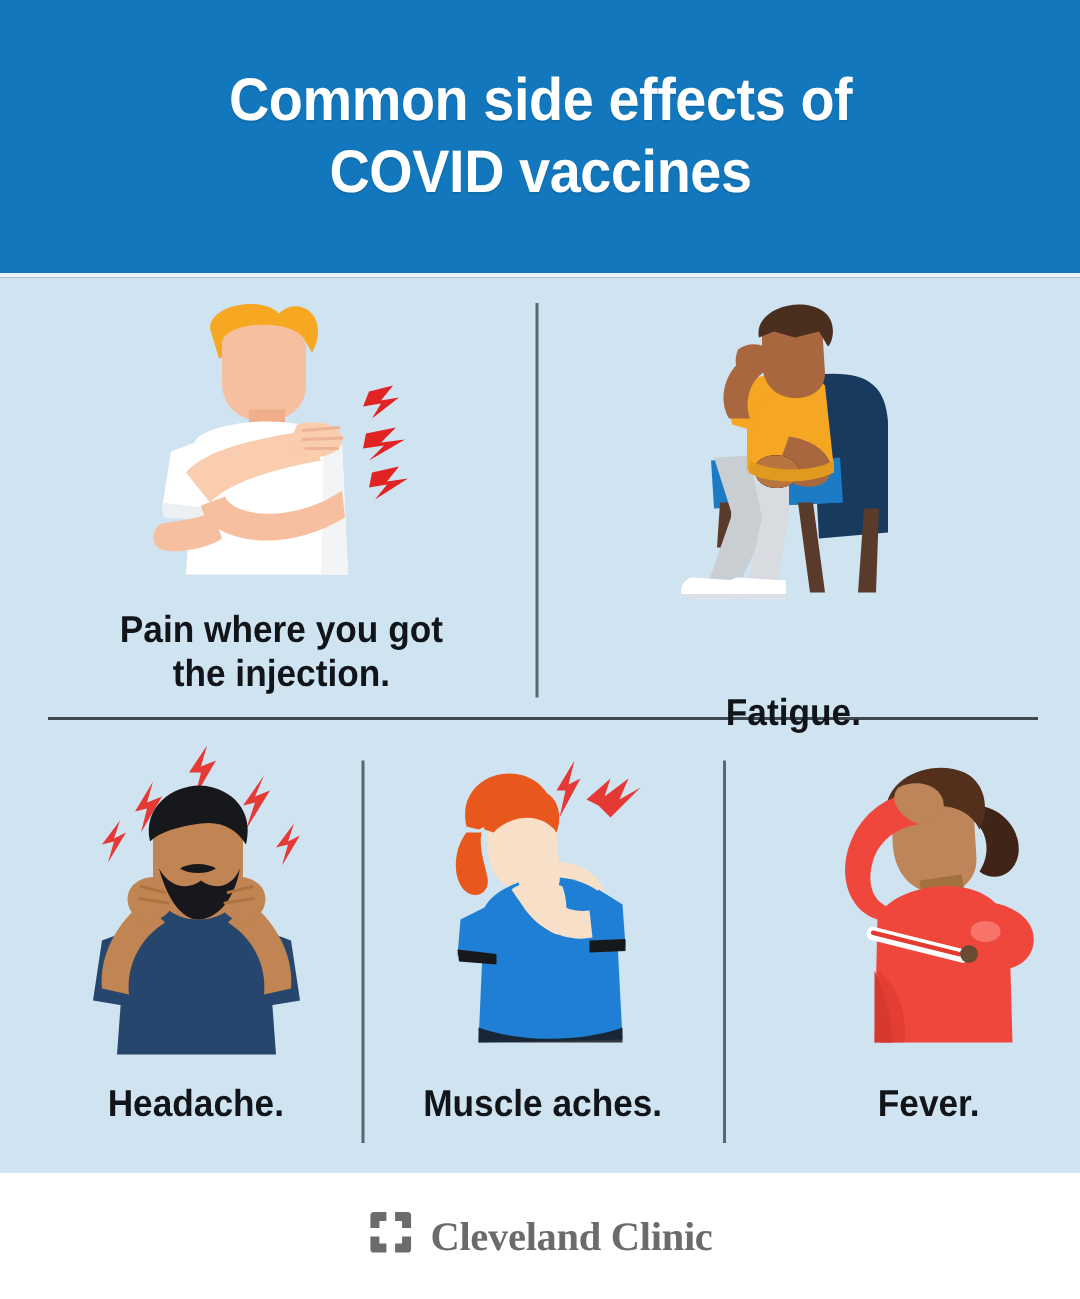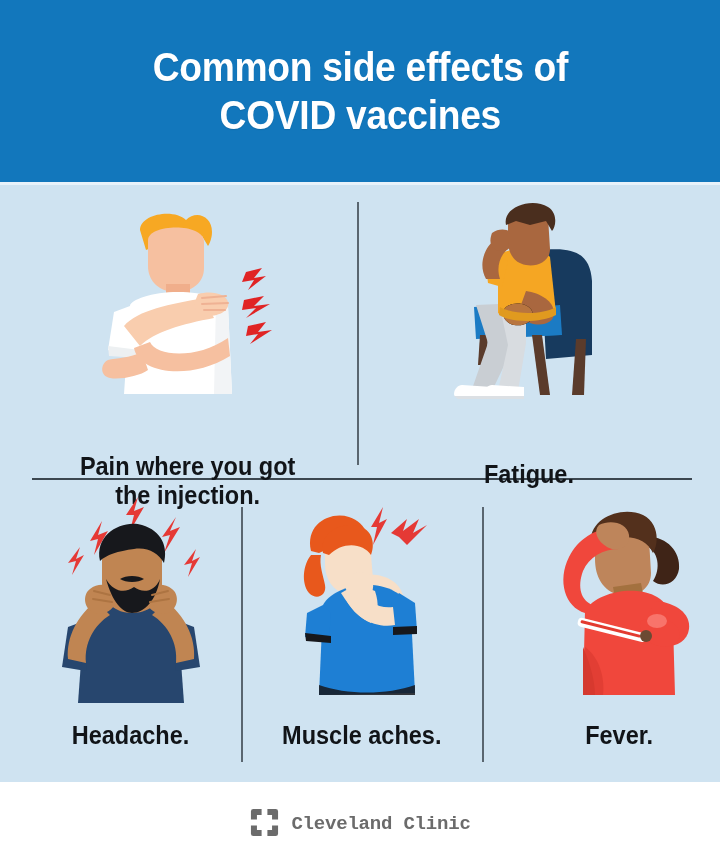--- a/index.html
+++ b/index.html
@@ -113,21 +113,21 @@
     font-weight: bold;
     font-size: 25px;
     line-height: 29px;
     color: #111418;
     text-align: center;
     transform: scaleX(0.94);
     white-space: pre-line;
   }
 
   
-  #cell-injection { left: 28px;  top: 21px;  width: 320px; gap: 36px; }
+  #cell-injection { left: 28px;  top: 10px;  width: 320px; }
   #cell-fatigue   { left: 368px; top: 10px;  width: 322px; }
   #cell-headache  { left: 28px;  top: 312px; width: 205px; }
   #cell-muscle    { left: 250px; top: 312px; width: 224px; }
   #cell-fever     { left: 520px; top: 312px; width: 198px; }
 
   #cell-injection .caption { margin-top: 6px; }
   #cell-fatigue   .caption { margin-top: 36px; }
   #cell-headache  .caption { margin-top: 10px; }
   #cell-muscle    .caption { margin-top: 10px; }
   #cell-fever     .caption { margin-top: 10px; }
@@ -143,23 +143,23 @@
     display: flex;
     align-items: center;
     justify-content: center;
   }
   .logo-row {
     display: flex;
     align-items: center;
     gap: 11px;
   }
   .logo-text {
-    font-family: Liberation Mono, monospace;
+    font-family: Liberation Serif, serif;
     font-weight: bold;
-    font-size: 19px;
+    font-size: 27px;
     color: #6b6b6b;
     letter-spacing: -0.2px;
   }
 </style>
 </head>
 <body>
 
 <div class="infographic">
 
   <div class="header">

